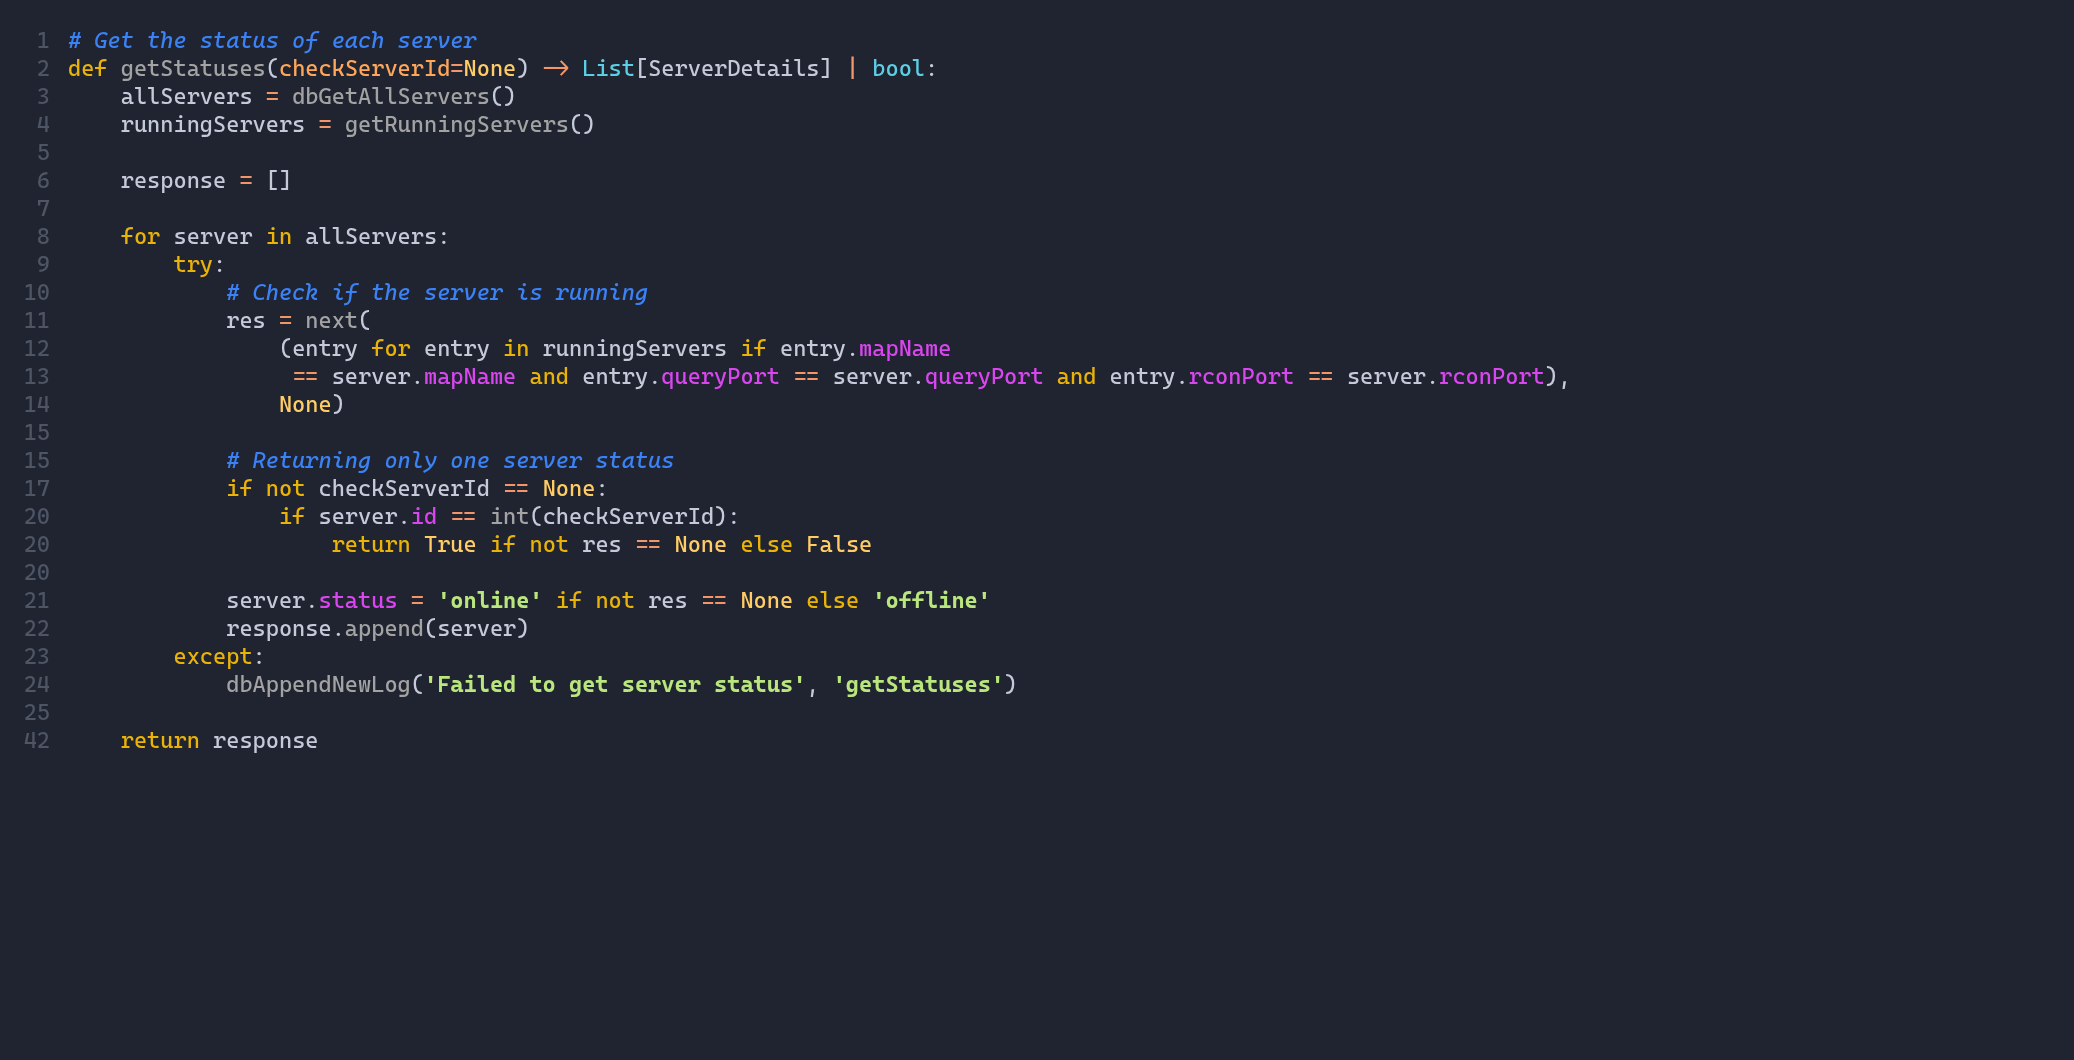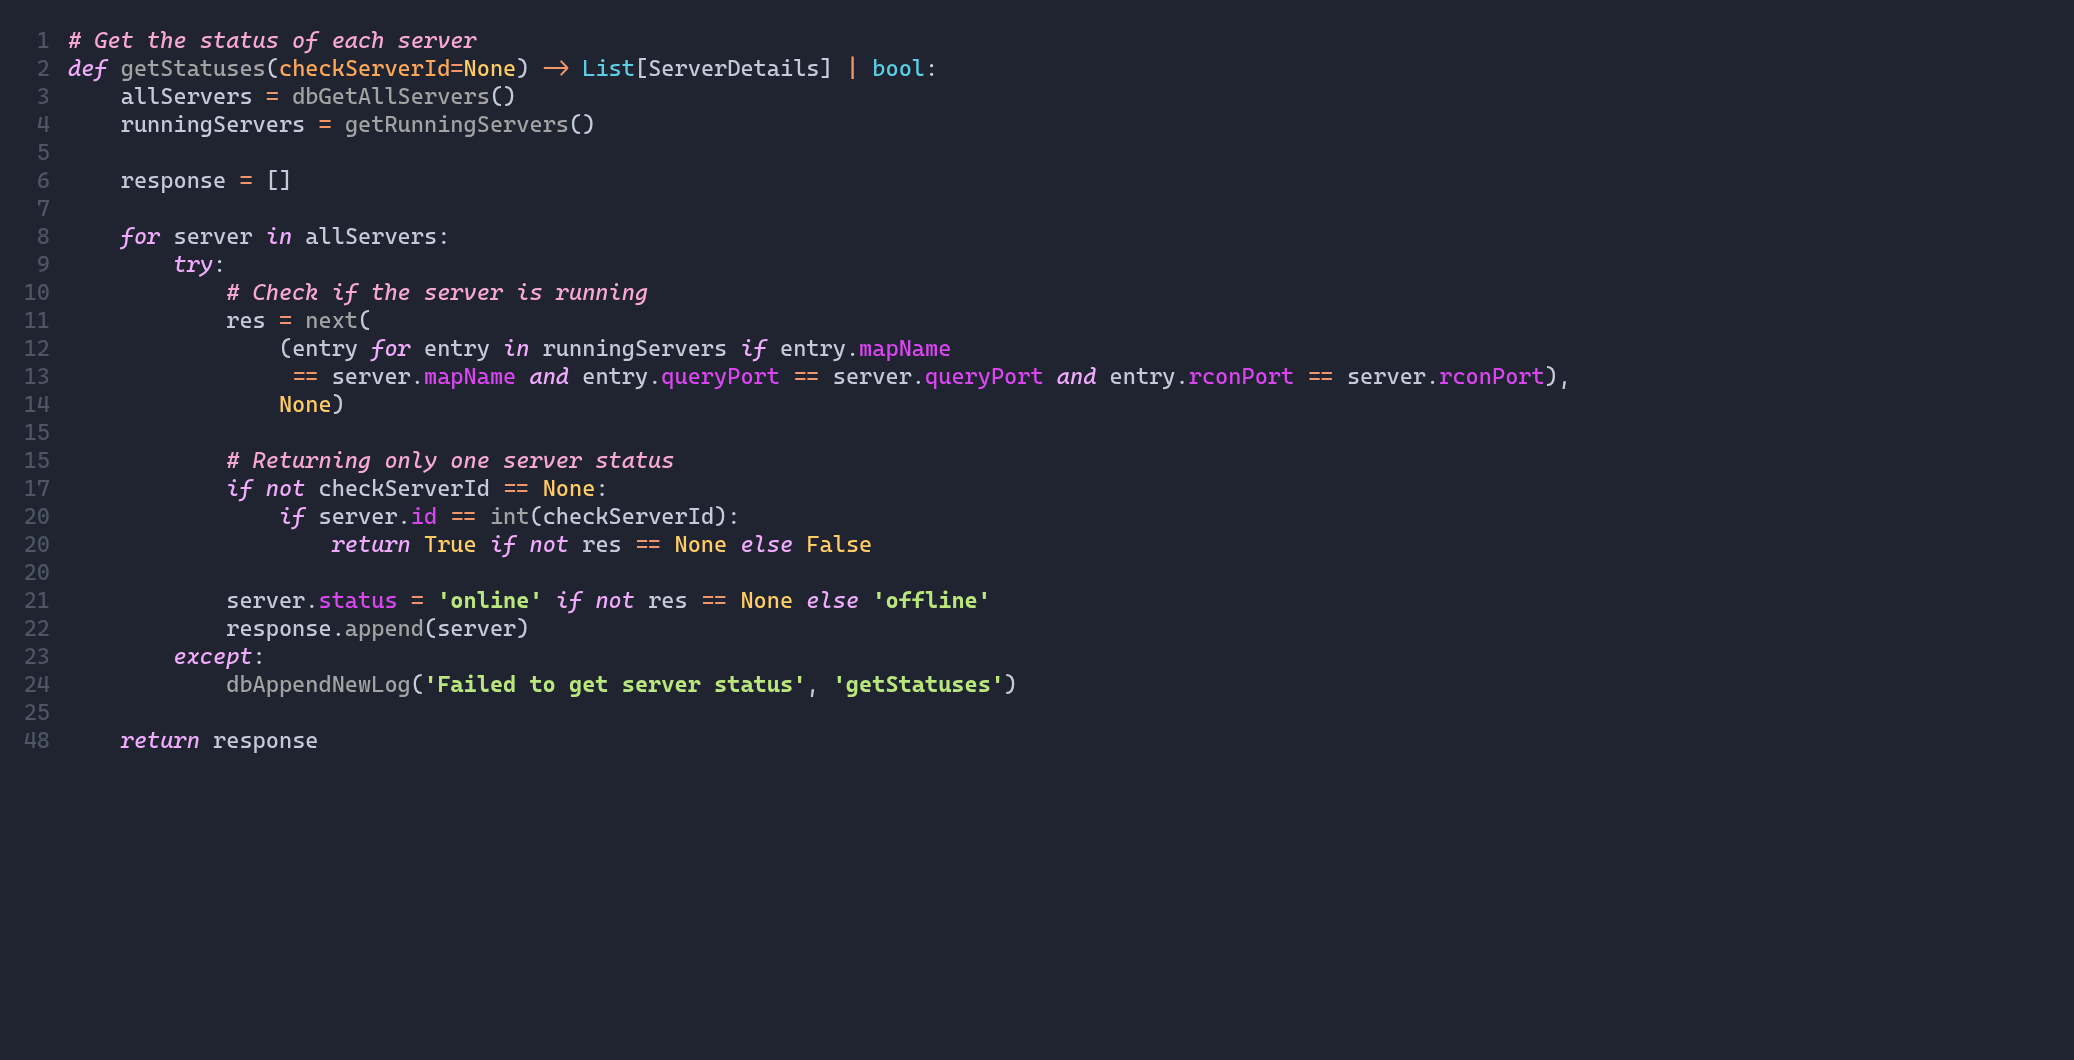--- a/index.html
+++ b/index.html
@@ -26,22 +26,22 @@
     flex-shrink: 0;
   }
   .gutter div { height: 28px; }
   .code {
     flex: 1;
     white-space: pre;
   }
   .code .line { height: 28px; }
 
   
-  .cm  { color: #f9a8d4; font-style: italic; }   
-  .kw  { color: #f0abfc; font-style: italic; }    
+  .cm  { color: #3b82f6; font-style: italic; }   
+  .kw  { color: #eab308; }    
   .fn  { color: #a3a3a3; }                        
   .ty  { color: #5ccfe6; }                        
   .op  { color: #f29668; }                        
   .nn  { color: #ffcc66; margin-top: 40px; }                        
   .str { color: #bae67e; font-weight: bold; }                        
   .id  { color: #c5cadb; }                        
   .pn  { color: #c5cadb; }                        
   .attr{ color: #d946ef; }                        
   .prmA{ color: #ffa759; }                        
 </style>
@@ -68,16 +68,16 @@
       <div>15</div>
       <div>17</div>
       <div>20</div>
       <div>20</div>
       <div>20</div>
       <div>21</div>
       <div>22</div>
       <div>23</div>
       <div>24</div>
       <div>25</div>
-      <div>48</div>
+      <div>42</div>
     </div>
   <div class="code"><div class="line"><span class="cm"># Get the status of each server</span></div><div class="line"><span class="kw">def</span><span class="id"> </span><span class="fn">getStatuses</span><span class="pn">(</span><span class="prmA">checkServerId</span><span class="op">=</span><span class="nn">None</span><span class="pn">) </span><span class="op">-&gt;</span><span class="id"> </span><span class="ty">List</span><span class="pn">[</span><span class="id">ServerDetails</span><span class="pn">] </span><span class="op">|</span><span class="id"> </span><span class="ty">bool</span><span class="pn">:</span></div><div class="line"><span class="id">    allServers </span><span class="op">=</span><span class="id"> </span><span class="fn">dbGetAllServers</span><span class="pn">()</span></div><div class="line"><span class="id">    runningServers </span><span class="op">=</span><span class="id"> </span><span class="fn">getRunningServers</span><span class="pn">()</span></div><div class="line"><span class="id"></span></div><div class="line"><span class="id">    response </span><span class="op">=</span><span class="id"> </span><span class="pn">[]</span></div><div class="line"><span class="id"></span></div><div class="line"><span class="id">    </span><span class="kw">for</span><span class="id"> server </span><span class="kw">in</span><span class="id"> allServers</span><span class="pn">:</span></div><div class="line"><span class="id">        </span><span class="kw">try</span><span class="pn">:</span></div><div class="line"><span class="id">            </span><span class="cm"># Check if the server is running</span></div><div class="line"><span class="id">            res </span><span class="op">=</span><span class="id"> </span><span class="fn">next</span><span class="pn">(</span></div><div class="line"><span class="id">                </span><span class="pn">(</span><span class="id">entry </span><span class="kw">for</span><span class="id"> entry </span><span class="kw">in</span><span class="id"> runningServers </span><span class="kw">if</span><span class="id"> entry</span><span class="pn">.</span><span class="attr">mapName</span></div><div class="line"><span class="id">                 </span><span class="op">==</span><span class="id"> server</span><span class="pn">.</span><span class="attr">mapName </span><span class="kw">and</span><span class="id"> entry</span><span class="pn">.</span><span class="attr">queryPort </span><span class="op">==</span><span class="id"> server</span><span class="pn">.</span><span class="attr">queryPort </span><span class="kw">and</span><span class="id"> entry</span><span class="pn">.</span><span class="attr">rconPort </span><span class="op">==</span><span class="id"> server</span><span class="pn">.</span><span class="attr">rconPort</span><span class="pn">),</span></div><div class="line"><span class="id">                </span><span class="nn">None</span><span class="pn">)</span></div><div class="line"><span class="id"></span></div><div class="line"><span class="id">            </span><span class="cm"># Returning only one server status</span></div><div class="line"><span class="id">            </span><span class="kw">if</span><span class="id"> </span><span class="kw">not</span><span class="id"> checkServerId </span><span class="op">==</span><span class="id"> </span><span class="nn">None</span><span class="pn">:</span></div><div class="line"><span class="id">                </span><span class="kw">if</span><span class="id"> server</span><span class="pn">.</span><span class="attr">id </span><span class="op">==</span><span class="id"> </span><span class="fn">int</span><span class="pn">(</span><span class="id">checkServerId</span><span class="pn">):</span></div><div class="line"><span class="id">                    </span><span class="kw">return</span><span class="id"> </span><span class="nn">True</span><span class="id"> </span><span class="kw">if</span><span class="id"> </span><span class="kw">not</span><span class="id"> res </span><span class="op">==</span><span class="id"> </span><span class="nn">None</span><span class="id"> </span><span class="kw">else</span><span class="id"> </span><span class="nn">False</span></div><div class="line"><span class="id"></span></div><div class="line"><span class="id">            server</span><span class="pn">.</span><span class="attr">status </span><span class="op">=</span><span class="id"> </span><span class="str">'online'</span><span class="id"> </span><span class="kw">if</span><span class="id"> </span><span class="kw">not</span><span class="id"> res </span><span class="op">==</span><span class="id"> </span><span class="nn">None</span><span class="id"> </span><span class="kw">else</span><span class="id"> </span><span class="str">'offline'</span></div><div class="line"><span class="id">            response</span><span class="pn">.</span><span class="fn">append</span><span class="pn">(</span><span class="id">server</span><span class="pn">)</span></div><div class="line"><span class="id">        </span><span class="kw">except</span><span class="pn">:</span></div><div class="line"><span class="id">            </span><span class="fn">dbAppendNewLog</span><span class="pn">(</span><span class="str">'Failed to get server status'</span><span class="pn">, </span><span class="str">'getStatuses'</span><span class="pn">)</span></div><div class="line"><span class="id"></span></div><div class="line"><span class="id">    </span><span class="kw">return</span><span class="id"> response</span></div></div>
 </div>
 
 </body></html>

